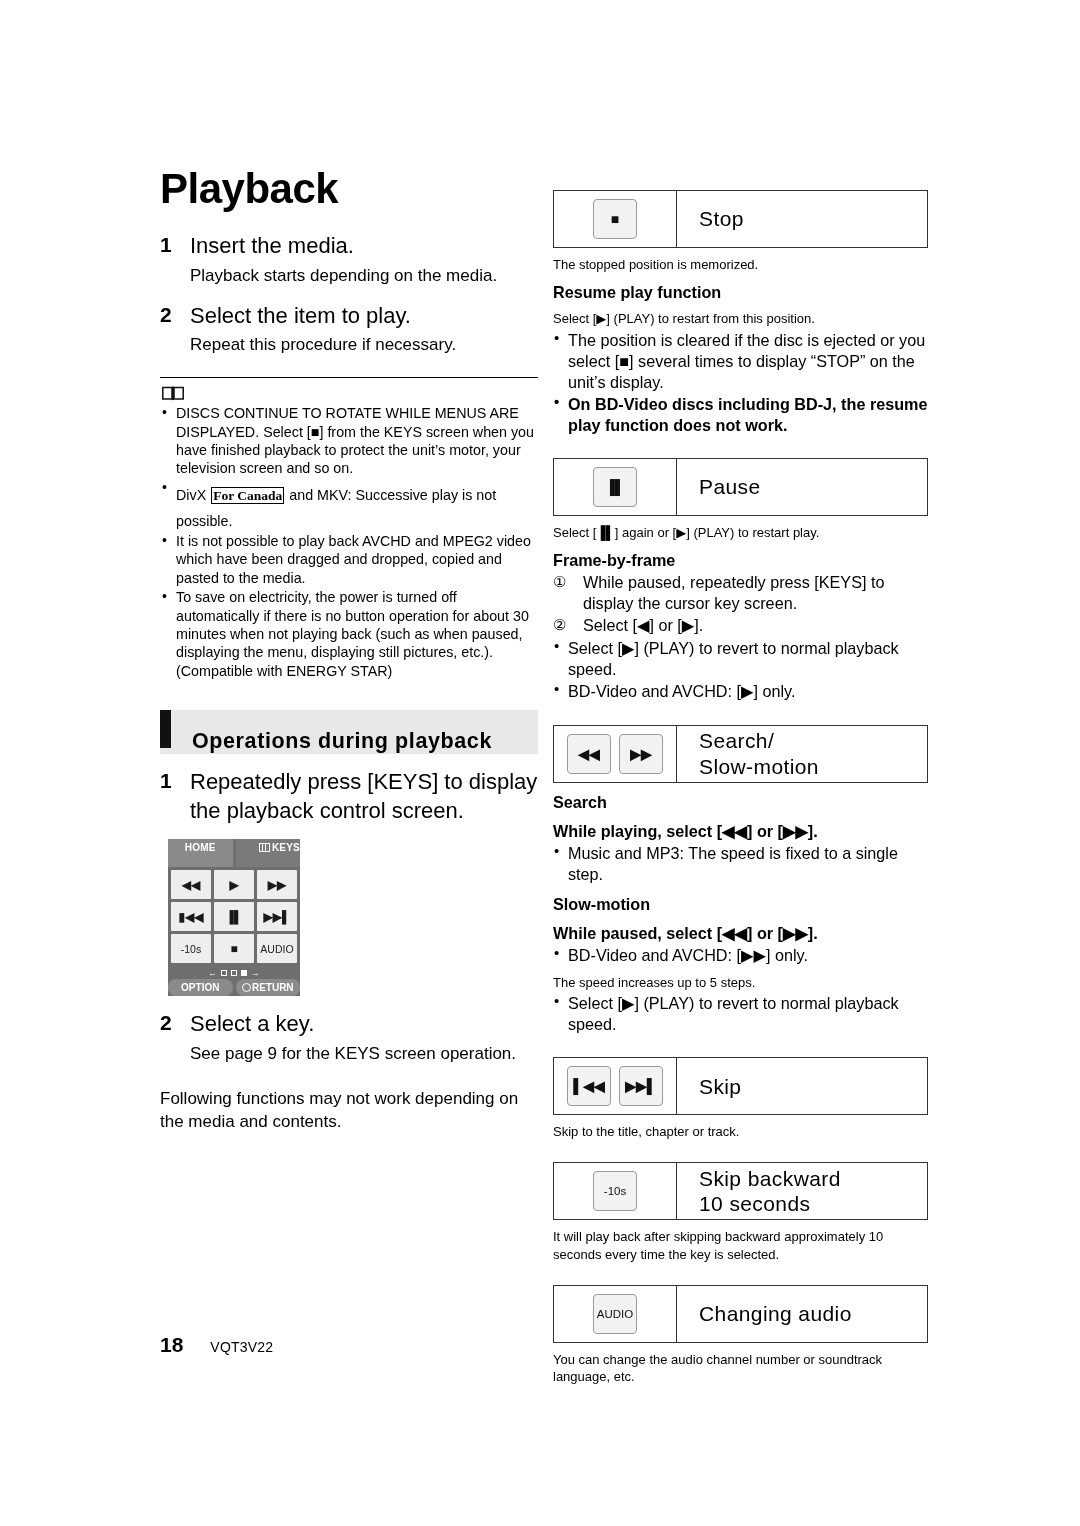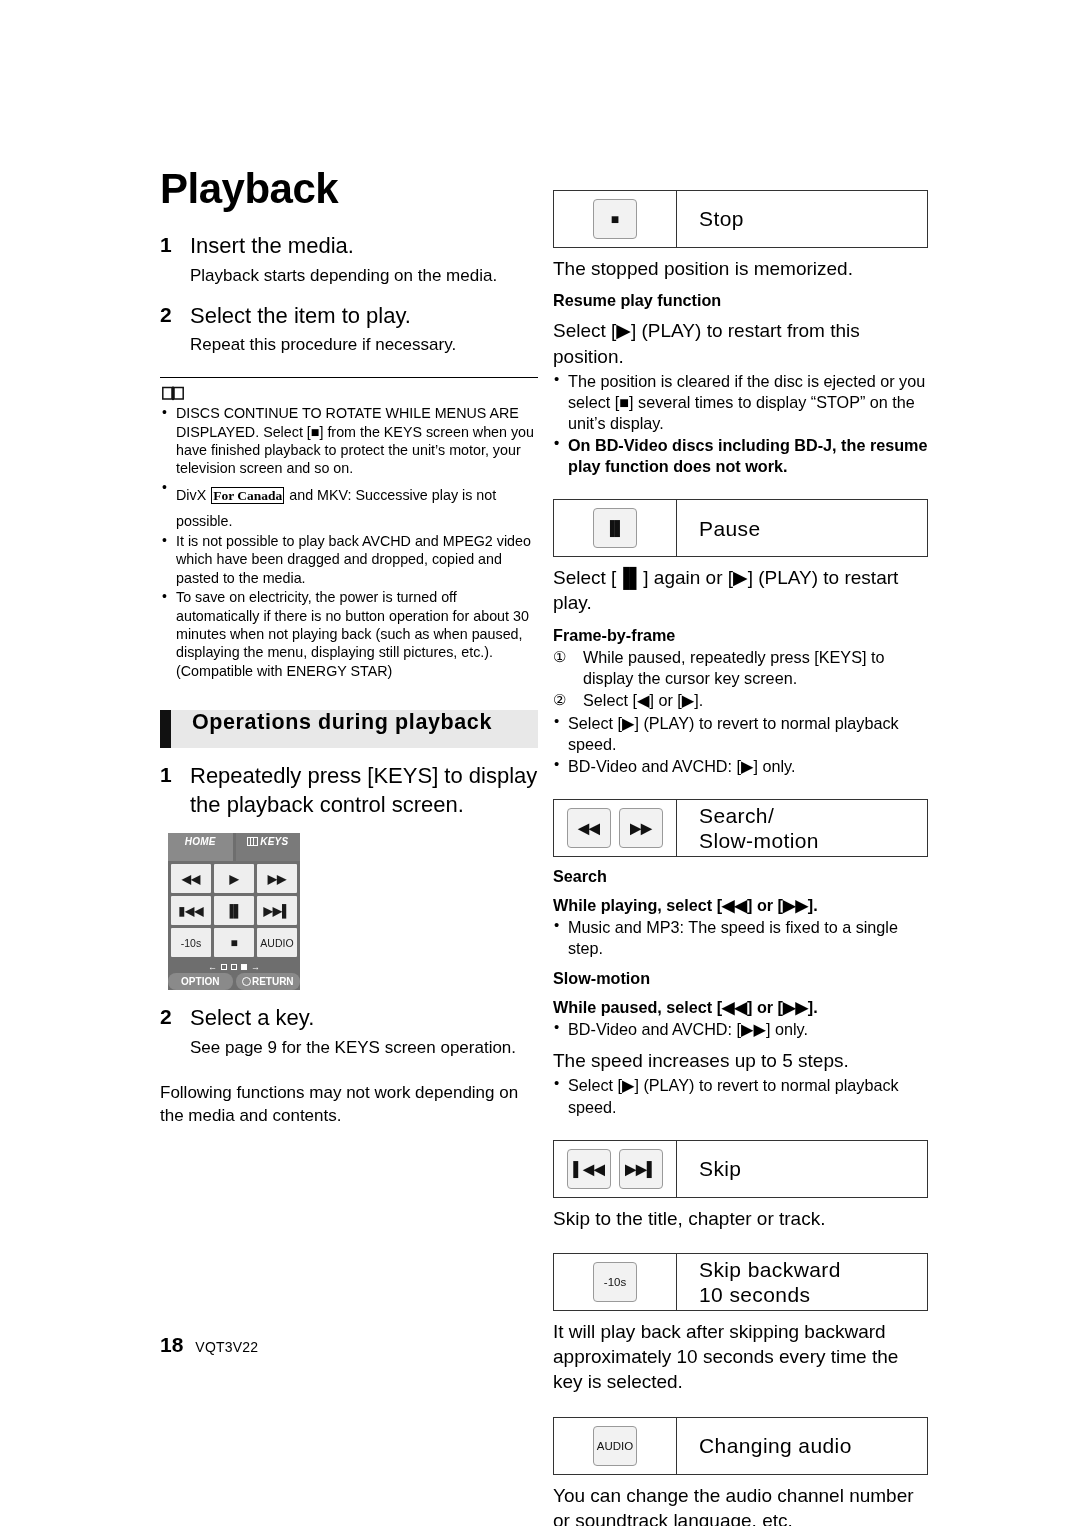--- a/index.html
+++ b/index.html
@@ -109,24 +109,24 @@
     font-size: 13.5px;
     line-height: 1.15;
     margin: 8px 1px;
     vertical-align: baseline;
     font-family: Liberation Serif, serif;
   }
 
   
   .section-band {
     margin-top: 30px;
-    height: 38px;
+    height: 44px;
     background: #e8e8e8;
     display: flex;
-    align-items: flex-start;
+    align-items: flex-end;
     position: relative;
   }
   .section-band::before {
     content: "";
     position: absolute;
     left: 0; top: 0;
     width: 11px;
     height: 38px;
     background: #111;
   }
@@ -153,24 +153,24 @@
   .keys-tab {
     background: #8a8a8a;
     color: #ffffff;
     font-size: 10px;
     font-weight: bold;
     height: 28px;
     line-height: 17px;
     text-align: center;
     flex: 1;
     letter-spacing: 0.2px;
-    font-style: italic;
   }
   .keys-tab.active {
     background: #7a7a7a;
+    text-align: right;
   }
   .grid-glyph {
     display: inline-block;
     width: 11px;
     height: 9px;
     border: 1.2px solid #fff;
     background:
       linear-gradient(to right, transparent 2px, #fff 2px, #fff 3px, transparent 3px,
       transparent 5px, #fff 5px, #fff 6px, transparent 6px);
     vertical-align: -1px;
@@ -281,21 +281,21 @@
     align-items: center;
     justify-content: center;
     font-size: 14px;
     font-weight: bold;
     color: #111;
     box-sizing: border-box;
   }
   .keycap.tiny-text { font-size: 11.5px; font-weight: normal; }
 
   .rc-body {
-    font-size: 19px;
+    font-size: 13px;
     line-height: 1.33;
     margin: 8px 0 0 0;
   }
   .rc-sub {
     font-size: 16.2px;
     font-weight: bold;
     margin-top: 10px;
   }
   ul.rbul {
     list-style: none;
@@ -337,21 +337,21 @@
     font-size: 15px;
   }
 
   
   .footer {
     position: absolute;
     left: 160px;
     top: 1333px;
     display: flex;
     align-items: baseline;
-    gap: 12px;
+    gap: 27px;
   }
   .footer .pg {
     font-size: 21px;
     font-weight: bold;
   }
   .footer .code {
     font-size: 14px;
     letter-spacing: 0.2px;
   }
 </style>

